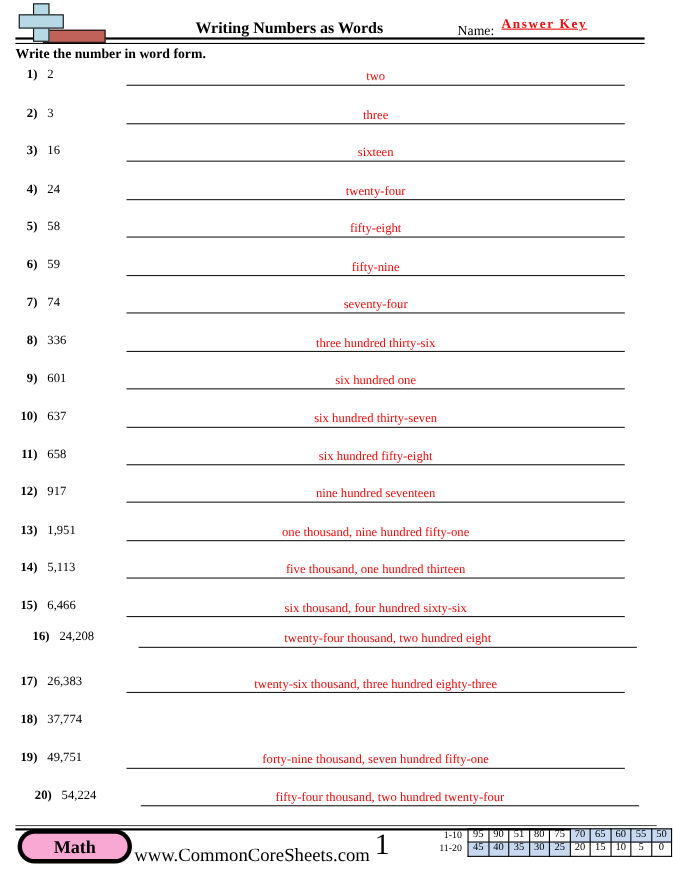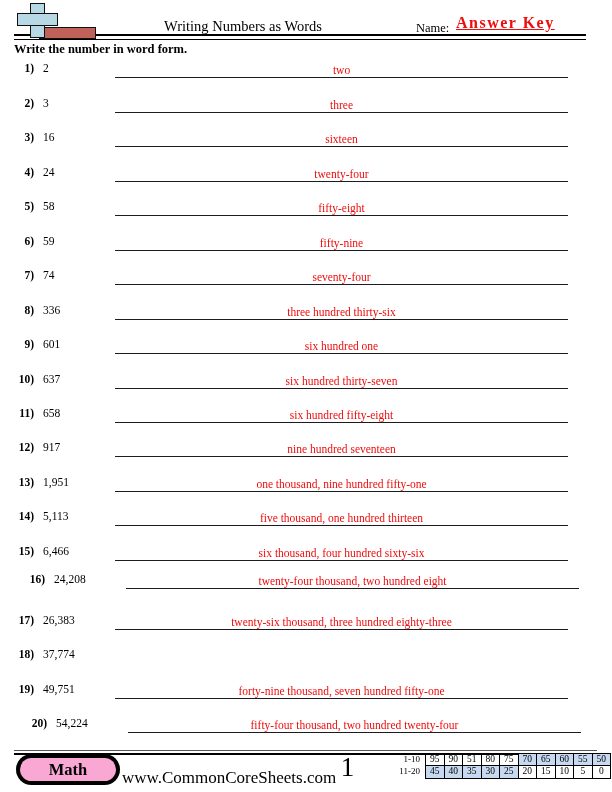--- a/index.html
+++ b/index.html
@@ -11,23 +11,23 @@
   .logo .brick{position:absolute;left:25px;top:24px;width:55px;height:10px;
                background:var(--logo-brick);border:1.6px solid #111;z-index:1;}
   .logo .vbar{position:absolute;left:16px;top:0;width:13px;height:33px;
               background:var(--logo-blue);border:1.6px solid #111;z-index:2;}
   .logo .hbar{position:absolute;left:3px;top:10px;width:39px;height:11px;
               background:var(--logo-blue);border:1.6px solid #111;z-index:2;}
   .logo .patch{position:absolute;left:19.5px;top:13px;width:9px;height:8px;
                background:var(--logo-blue);z-index:3;}
   .rule-top{position:absolute;left:14px;top:34px;width:572px;border-top:2.6px solid #000;}
   .rule-top-thin{position:absolute;left:14px;top:38.8px;width:572px;border-top:1px solid #000;}
-  .title{position:absolute;left:128px;top:18px;width:230px;text-align:center;font-size:14.5px;}
+  .title{position:absolute;left:148px;top:18px;width:230px;text-align:center;font-size:14.5px;font-weight:bold;}
   .name-label{position:absolute;left:416px;top:21px;font-size:12.5px;}
-  .answer-key{position:absolute;left:456px;top:14px;font-size:16px;font-weight:bold;
+  .answer-key{position:absolute;left:456px;top:14px;font-size:12px;font-weight:bold;
               color:var(--accent-red);text-decoration:underline;letter-spacing:1.5px;}
   .instructions{position:absolute;left:14px;top:42px;font-size:12.5px;font-weight:bold;}
 
   
   .q-row{position:absolute;left:14px;width:584px;height:20px;}
   .q-num{position:absolute;left:0;top:0;width:20px;text-align:right;
          font-weight:bold;font-size:11.5px;line-height:16px;}
   .q-val{position:absolute;left:29px;top:0;font-size:11.5px;line-height:16px;}
   .q-line{position:absolute;left:101px;top:0;width:453px;height:17px;
           border-bottom:1.4px solid #1c1c1c;text-align:center;}

